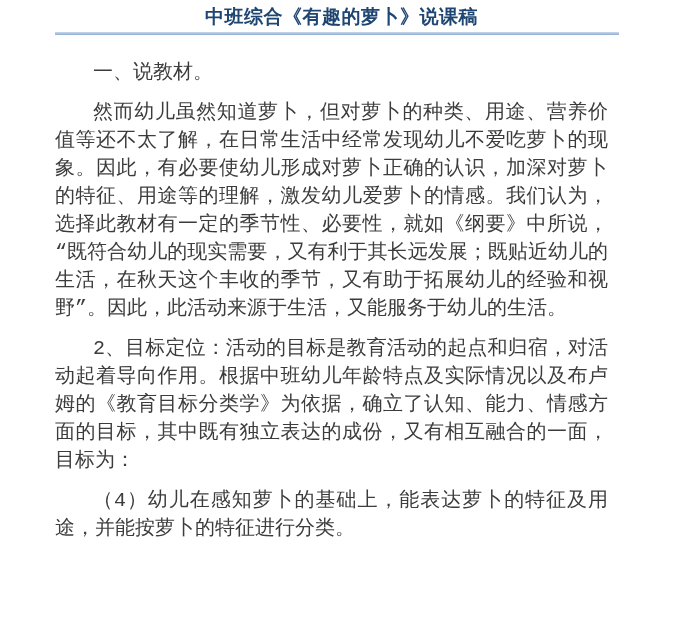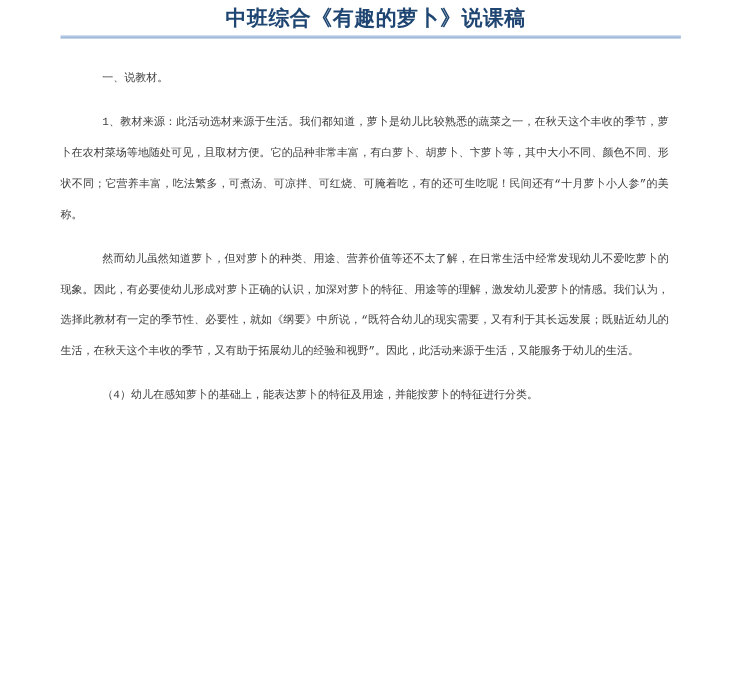--- a/index.html
+++ b/index.html
@@ -28,38 +28,38 @@
   }
   .title-divider {
     height: 3px;
     margin: 3px 64px 0 55px;
     background: linear-gradient(#c9d8ec, #8fadd3);
     border: 0;
   }
   .doc-body {
     padding: 24px 75px 0 55px;
     color: #3c3c3c;
-    font-size: 10px;
+    font-size: 20px;
     line-height: 28px;
     text-align: justify;
   }
   .doc-body p {
     margin: 0 0 12px 0;
     text-indent: 38px;
   }
 </style>
 </head>
 <body>
 
 <div class="page">
 
   <h1 class="doc-title">中班综合《有趣的萝卜》说课稿</h1>
 
   <div class="title-divider"></div>
 
   <div class="doc-body">
     <p>一、说教材。</p>
-    <p>1、教材来源：此活动选材来源于生活。我们都知道，萝卜是幼儿比较熟悉的蔬菜之一，在秋天这个丰收的季节，萝卜在农村菜场等地随处可见，且取材方便。它的品种非常丰富，有白萝卜、胡萝卜、卞萝卜等，其中大小不同、颜色不同、形状不同；它营养丰富，吃法繁多，可煮汤、可凉拌、可红烧、可腌着吃，有的还可生吃呢！民间还有“十月萝卜小人参”的美称。</p>
     <p>然而幼儿虽然知道萝卜，但对萝卜的种类、用途、营养价值等还不太了解，在日常生活中经常发现幼儿不爱吃萝卜的现象。因此，有必要使幼儿形成对萝卜正确的认识，加深对萝卜的特征、用途等的理解，激发幼儿爱萝卜的情感。我们认为，选择此教材有一定的季节性、必要性，就如《纲要》中所说，“既符合幼儿的现实需要，又有利于其长远发展；既贴近幼儿的生活，在秋天这个丰收的季节，又有助于拓展幼儿的经验和视野”。因此，此活动来源于生活，又能服务于幼儿的生活。</p>
+    <p>2、目标定位：活动的目标是教育活动的起点和归宿，对活动起着导向作用。根据中班幼儿年龄特点及实际情况以及布卢姆的《教育目标分类学》为依据，确立了认知、能力、情感方面的目标，其中既有独立表达的成份，又有相互融合的一面，目标为：</p>
     <p>（4）幼儿在感知萝卜的基础上，能表达萝卜的特征及用途，并能按萝卜的特征进行分类。</p>
   </div>
 
 </div>
 
 </body></html>

